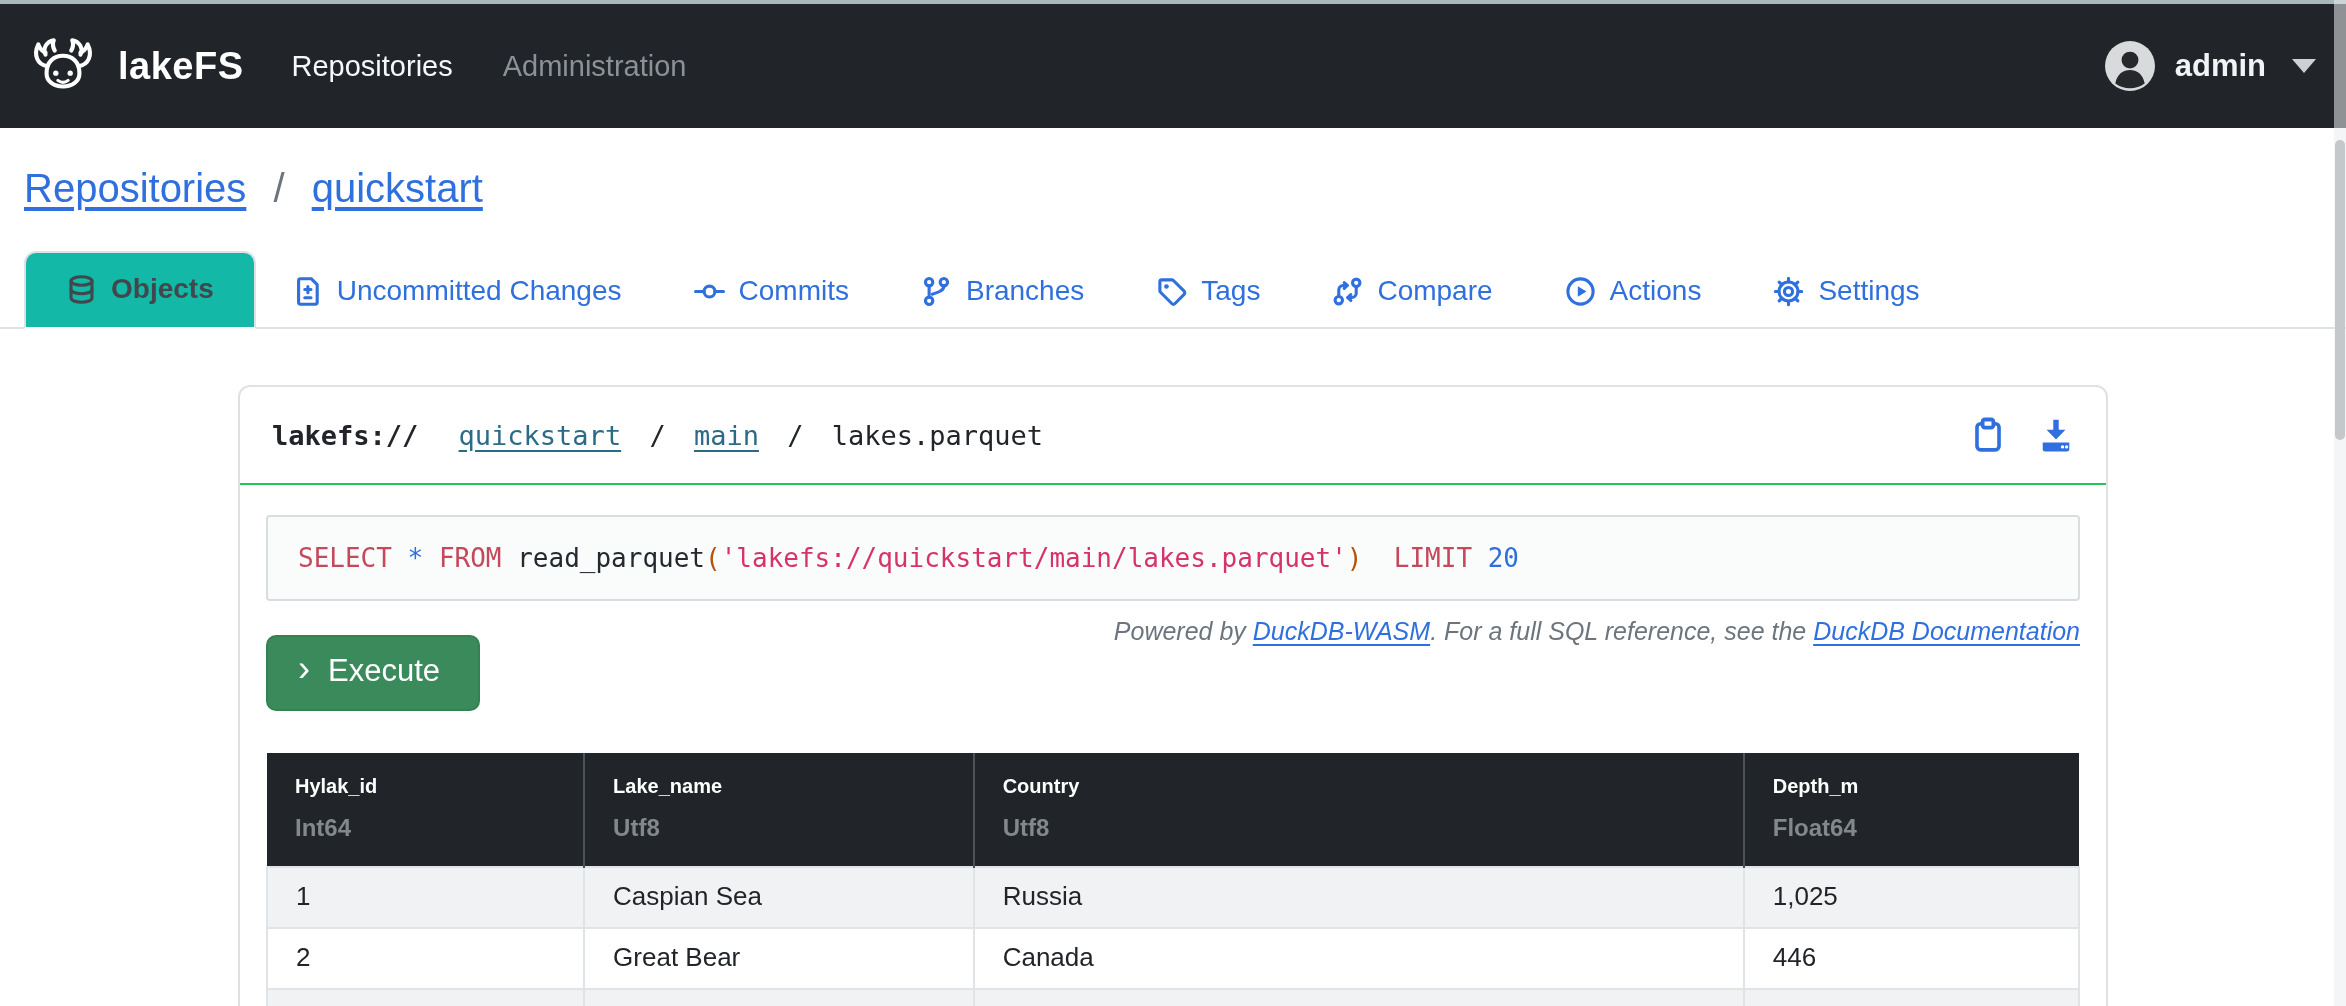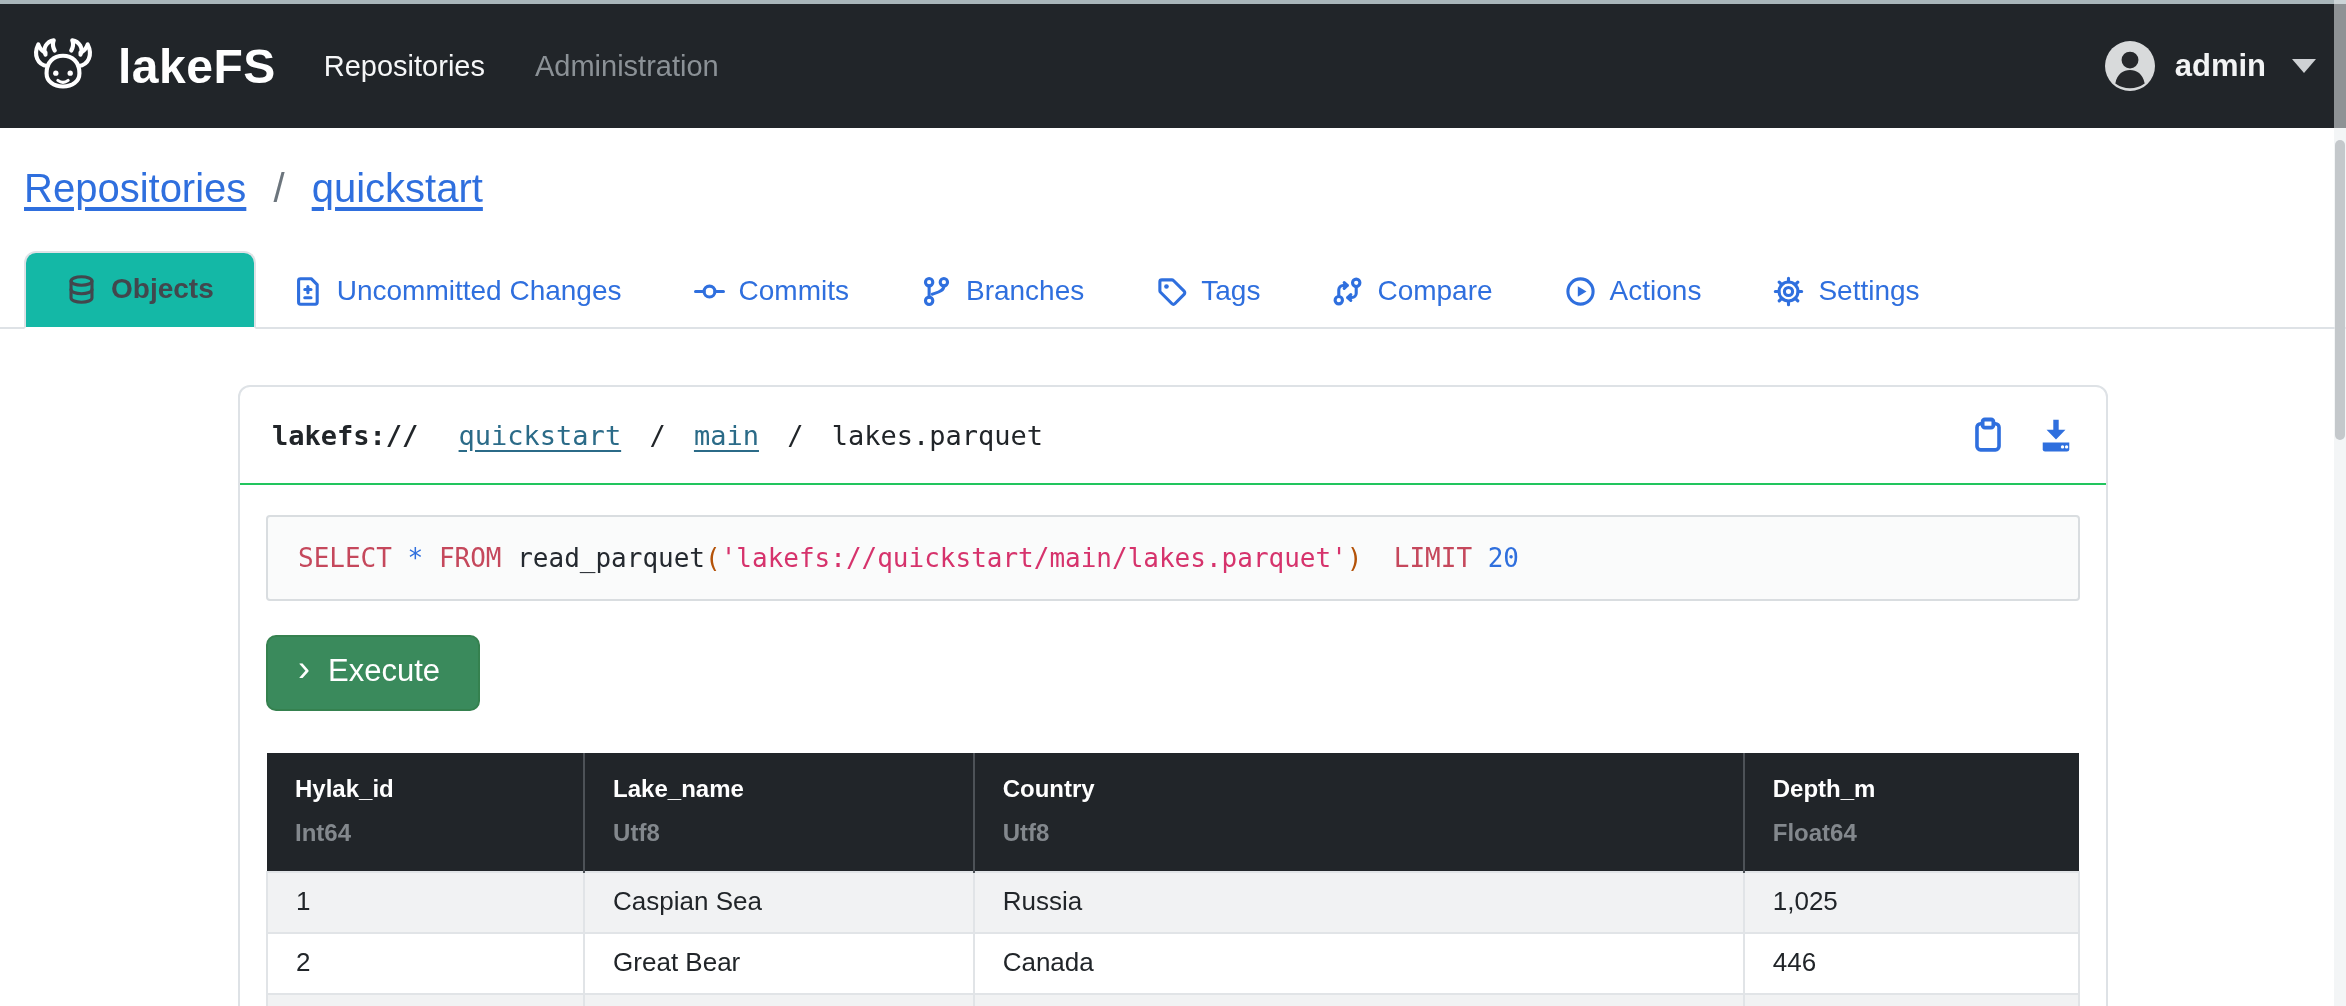--- a/index.html
+++ b/index.html
@@ -8,21 +8,21 @@
     width:2346px; height:1006px; overflow:hidden; position:relative;
     background:#fff; font-family:"Liberation Sans", sans-serif; color:#212529;
   }
   
   .topstrip { height:4px; background:#a9b6ba; }
 
   
   .navbar { height:124px; background:#212529; display:flex; align-items:center; padding:0 30px 0 26px; }
   .brand-link { display:flex; align-items:center; text-decoration:none; }
   .logo-svg { width:74px; height:62px; }
-  .brand { color:#fff; font-size:48px; font-weight:bold; margin:0 48px 0 18px; letter-spacing:.5px; }
+  .brand { color:#fff; font-size:38px; font-weight:bold; margin:0 48px 0 18px; letter-spacing:.5px; }
   .nav-link { font-size:29px; margin-right:50px; text-decoration:none; cursor:pointer; }
   .nav-link.on  { color:#f6f7f8; }
   .nav-link.off { color:#8b9196; }
   .user-menu { margin-left:auto; display:flex; align-items:center; gap:20px; cursor:pointer; }
   .avatar-svg { width:50px; height:50px; }
   .user-name { color:#f2f3f4; font-size:31px; font-weight:600; }
   .caret-down { width:0; height:0; border-left:12px solid transparent; border-right:12px solid transparent; border-top:14px solid #ced1d4; margin-left:6px; }
 
   
   .breadcrumb { padding:38px 0 0 24px; font-size:40px; }
@@ -64,21 +64,21 @@
                  padding:16px 38px 20px 30px; cursor:pointer; }
   .execute-btn .chev { font-size:36px; line-height:1; margin-top:-4px; }
   .powered { margin-left:auto; font-size:25px; font-style:italic; color:#6c757d; }
   .powered a { color:#2f6fde; text-decoration:underline; text-underline-offset:4px; }
 
   
   table.results { width:100%; margin-top:42px; border-collapse:collapse; table-layout:fixed; }
   .results thead th { background:#212529; color:#fff; text-align:left; vertical-align:top;
                       padding:22px 28px 24px; border-right:2px solid #4d5257; }
   .results thead th:last-child { border-right:none; }
-  .col-name { font-size:24px; font-weight:bold; }
+  .col-name { font-size:20px; font-weight:bold; }
   .col-type { font-size:24px; font-weight:bold; color:#83888d; margin-top:16px; }
   .results tbody td { font-size:26px; color:#212529; padding:13px 28px 15px;
                       border:2px solid #e1e4e7; overflow:hidden; white-space:nowrap; }
   .results tbody tr:nth-child(odd)  { background:#f1f2f3; }
   .results tbody tr:nth-child(even) { background:#fff; }
 
   
   .scrollbar-track { position:absolute; top:0; right:0; width:12px; height:1006px; background:rgba(233,236,239,.55); }
   .scrollbar-thumb { position:absolute; top:140px; left:1px; width:10px; height:300px; background:#c4c8cb; border-radius:6px; }
 
@@ -220,20 +220,23 @@
 
   <div class="card-body">
 
     <div class="sql-box"><span class="tok-kw">SELECT</span><span> </span><span class="tok-blue">*</span><span> </span><span class="tok-kw">FROM</span><span> </span><span class="tok-fn">read_parquet</span><span class="tok-paren">(</span><span class="tok-str">'lakefs://quickstart/main/lakes.parquet'</span><span class="tok-paren">)</span><span>  </span><span class="tok-kw">LIMIT</span><span> </span><span class="tok-blue">20</span></div>
 
     <div class="actions-row">
       <button class="execute-btn">
         <span class="chev">›</span>
         <span>Execute</span>
       </button>
+      <span class="powered">
+        <span>Powered by </span><a>DuckDB-WASM</a><span>. For a full SQL reference, see the </span><a>DuckDB Documentation</a>
+      </span>
     </div>
 
     <table class="results">
       <colgroup>
           <col style="width:17.5%">
           <col style="width:21.5%">
           <col style="width:42.5%">
           <col style="width:18.5%">
         </colgroup>
       <thead>

